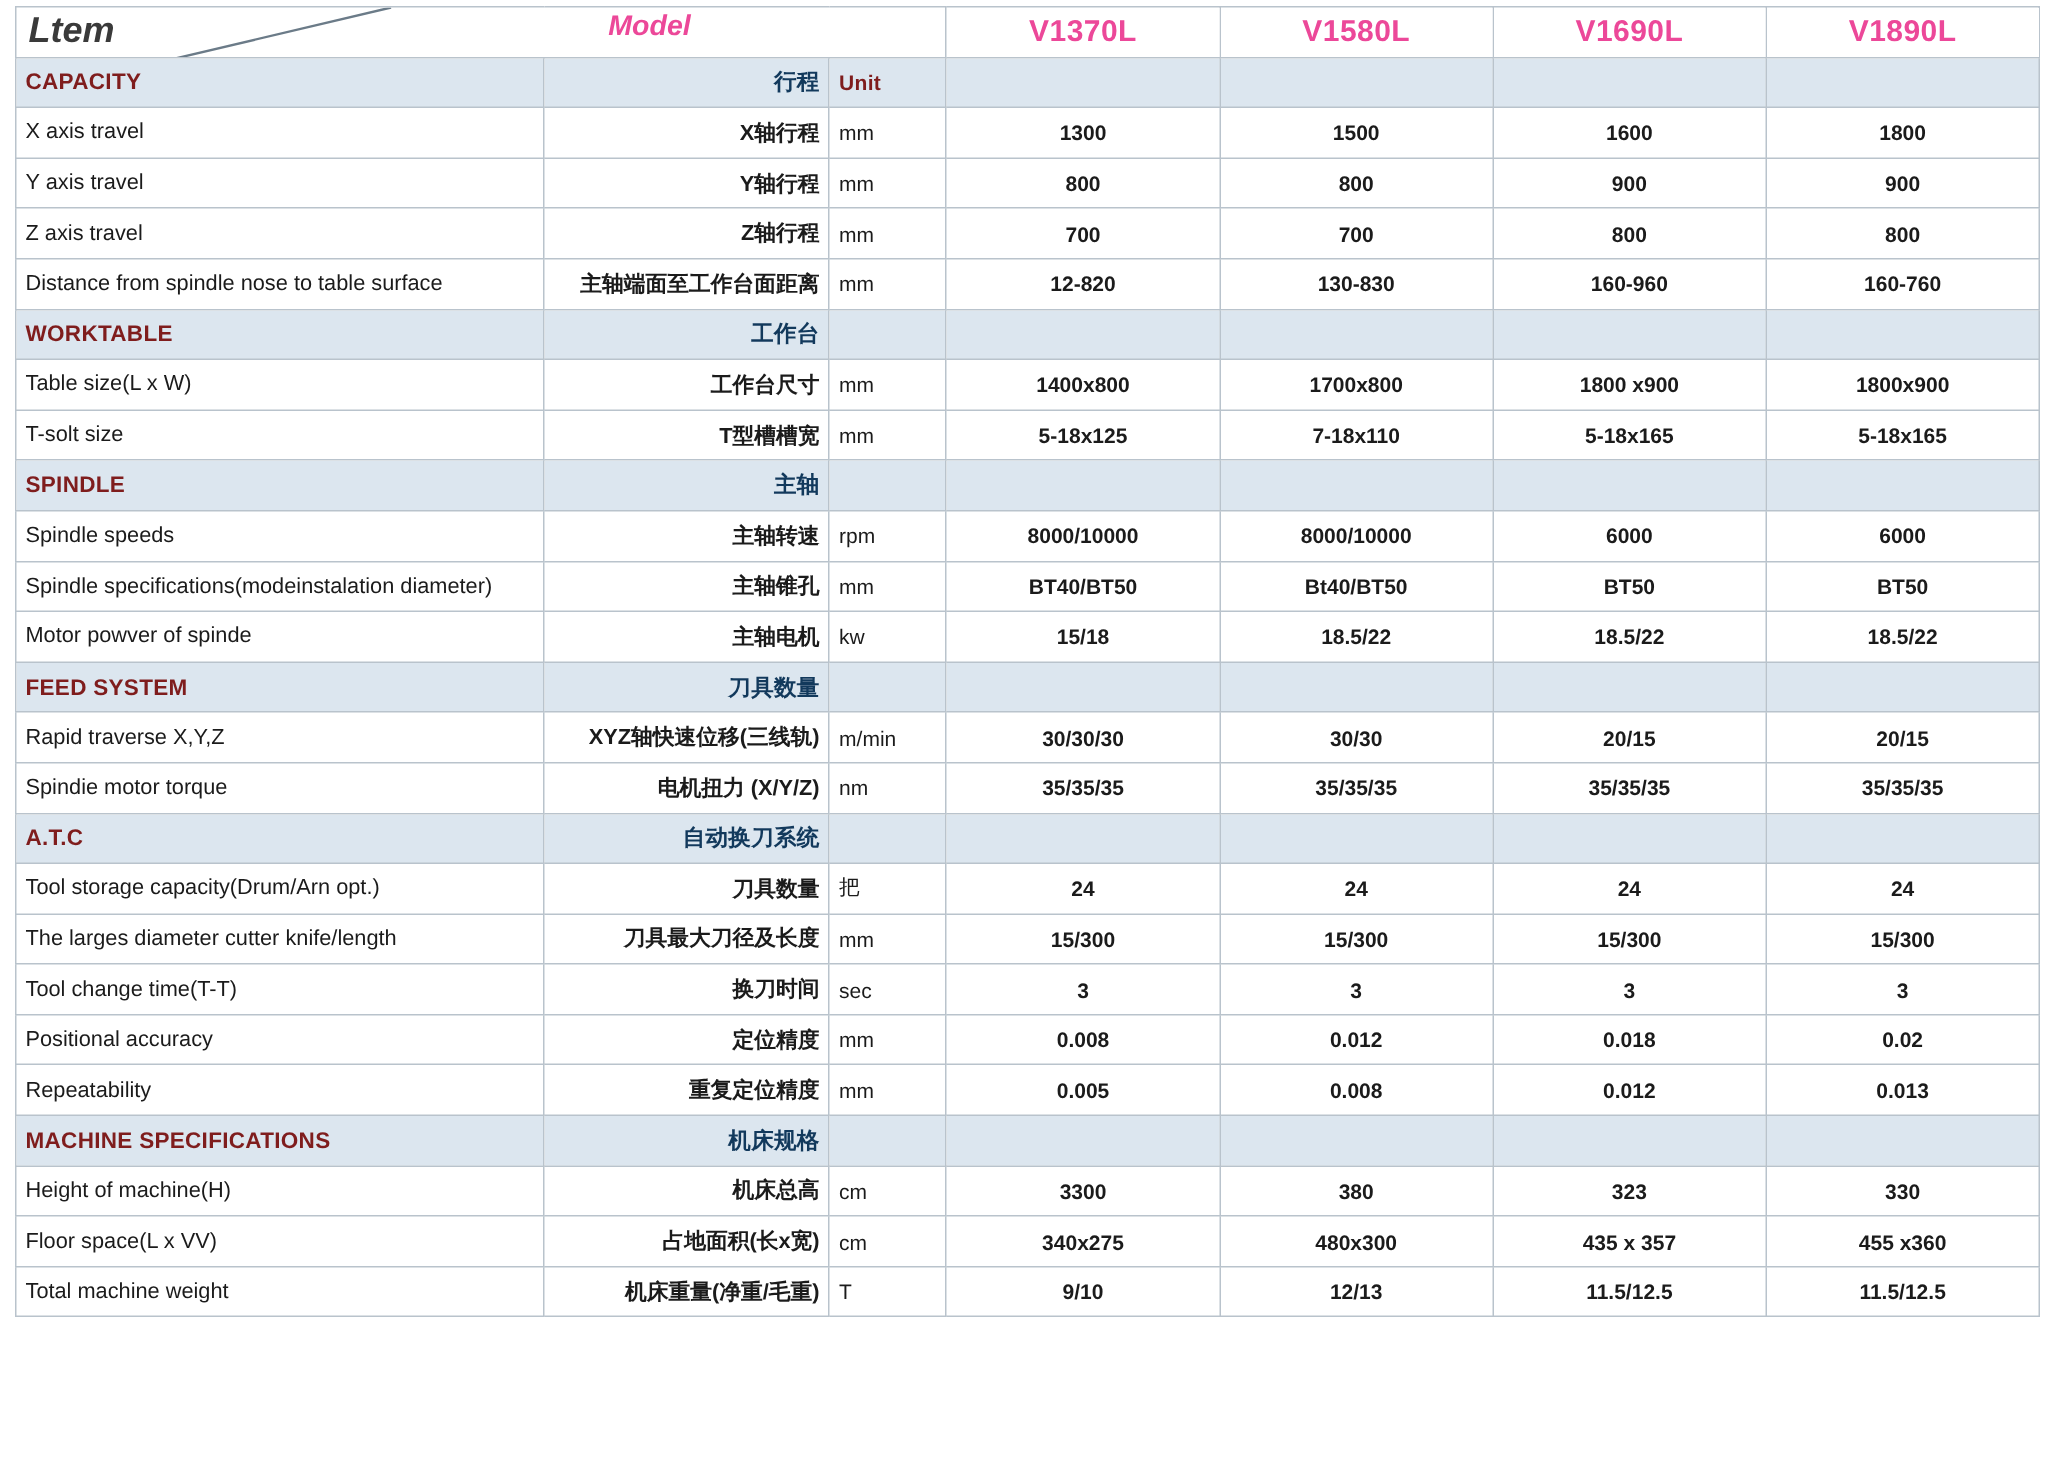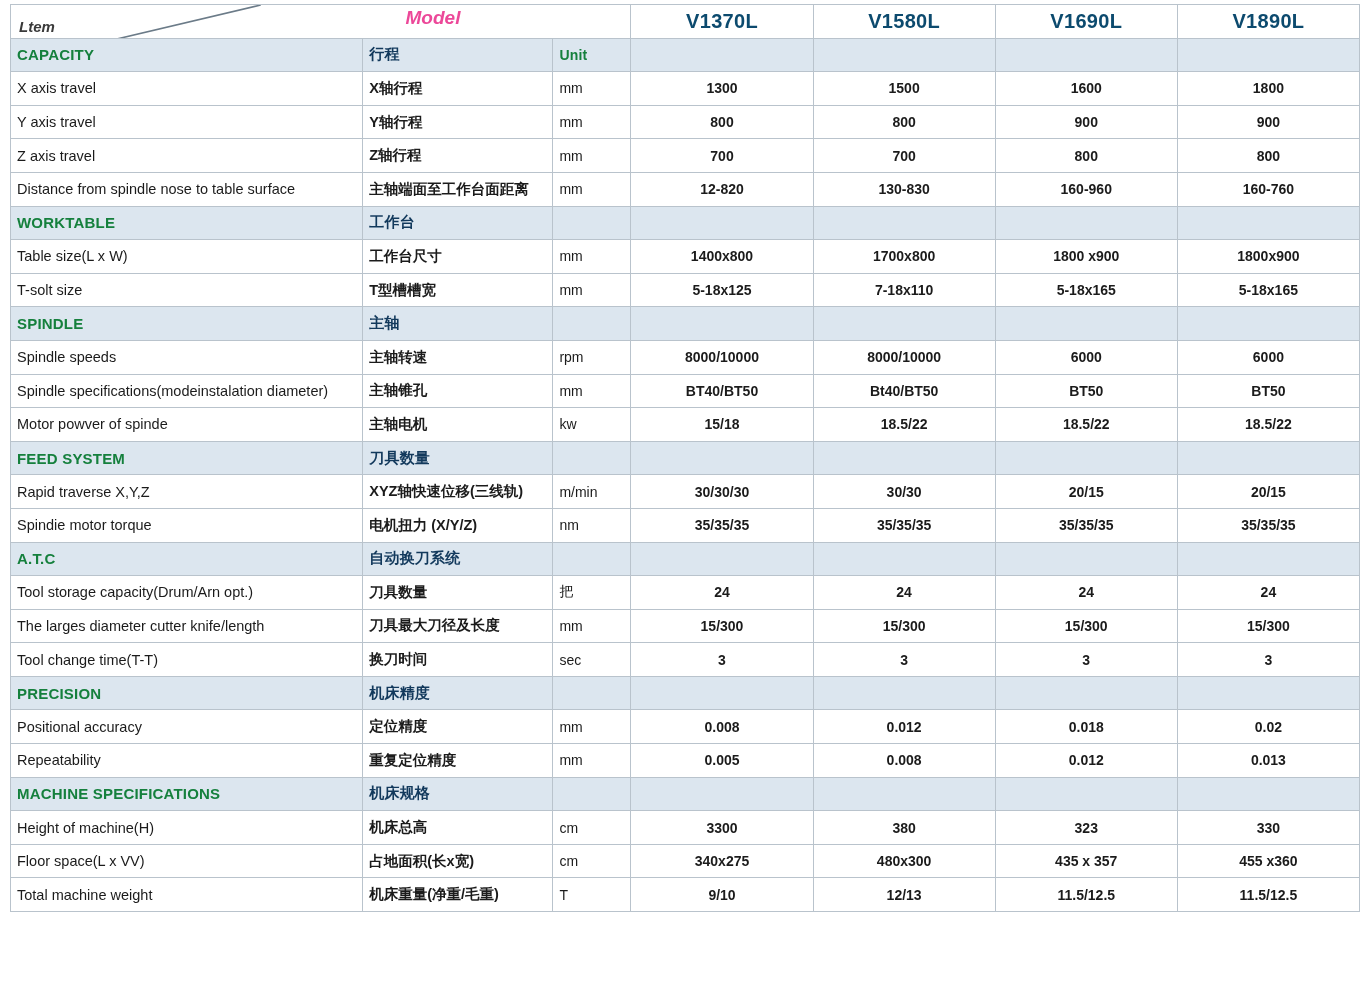--- a/index.html
+++ b/index.html
@@ -62,44 +62,44 @@
     top: 2px;
     font-size: 19px;
     font-weight: 700;
     color: #ec4899;
     font-style: italic;
   }
   .hdr-corner .word-item {
     position: absolute;
     left: 8px;
     bottom: 3px;
-    font-size: 15px;
+    font-size: 24px;
     font-weight: 700;
     color: #3a3a3a;
     font-style: italic;
   }
   .model-name {
     text-align: center;
     font-size: 20px;
     font-weight: 700;
-    color: #0c4a6e;
+    color: #ec4899;
     letter-spacing: .3px;
   }
   
   tr.section td {
     background: #dce6ef;
     font-weight: 700;
-    color: #15803d;
+    color: #7f1d1d;
     letter-spacing: .2px;
   }
   tr.section td.en { font-size: 15px; }
   tr.section td.cn { font-size: 15px; color: #12395c; }
 
   td.en { text-align: left; font-size: 14.5px; }
-  td.cn { text-align: left; font-size: 14.5px; font-weight: 700; }
+  td.cn { text-align: right; font-size: 14.5px; font-weight: 700; }
   td.unit { text-align: left; font-weight: 400; font-size: 14px; padding-left: 8px; }
   td.val { text-align: center; font-weight: 700; font-size: 14px; }
 
   tr.data td.en { font-weight: 400; color: #1b1b1b; margin-left: 16px; }
   .small { font-size: 13px; }
 </style>
 </head>
 <body>
 
 <div id="sheet">
@@ -301,29 +301,20 @@
         </tr>
         <tr class="data">
           <td class="en">Tool change time(T-T)</td>
           <td class="cn">换刀时间</td>
           <td class="unit">sec</td>
           <td class="val">3</td>
           <td class="val">3</td>
           <td class="val">3</td>
           <td class="val">3</td>
         </tr>
-        <tr class="section">
-          <td class="en">PRECISION</td>
-          <td class="cn">机床精度</td>
-          <td class="unit"></td>
-          <td class="val"></td>
-          <td class="val"></td>
-          <td class="val"></td>
-          <td class="val"></td>
-        </tr>
         <tr class="data">
           <td class="en">Positional accuracy</td>
           <td class="cn">定位精度</td>
           <td class="unit">mm</td>
           <td class="val">0.008</td>
           <td class="val">0.012</td>
           <td class="val">0.018</td>
           <td class="val">0.02</td>
         </tr>
         <tr class="data">

